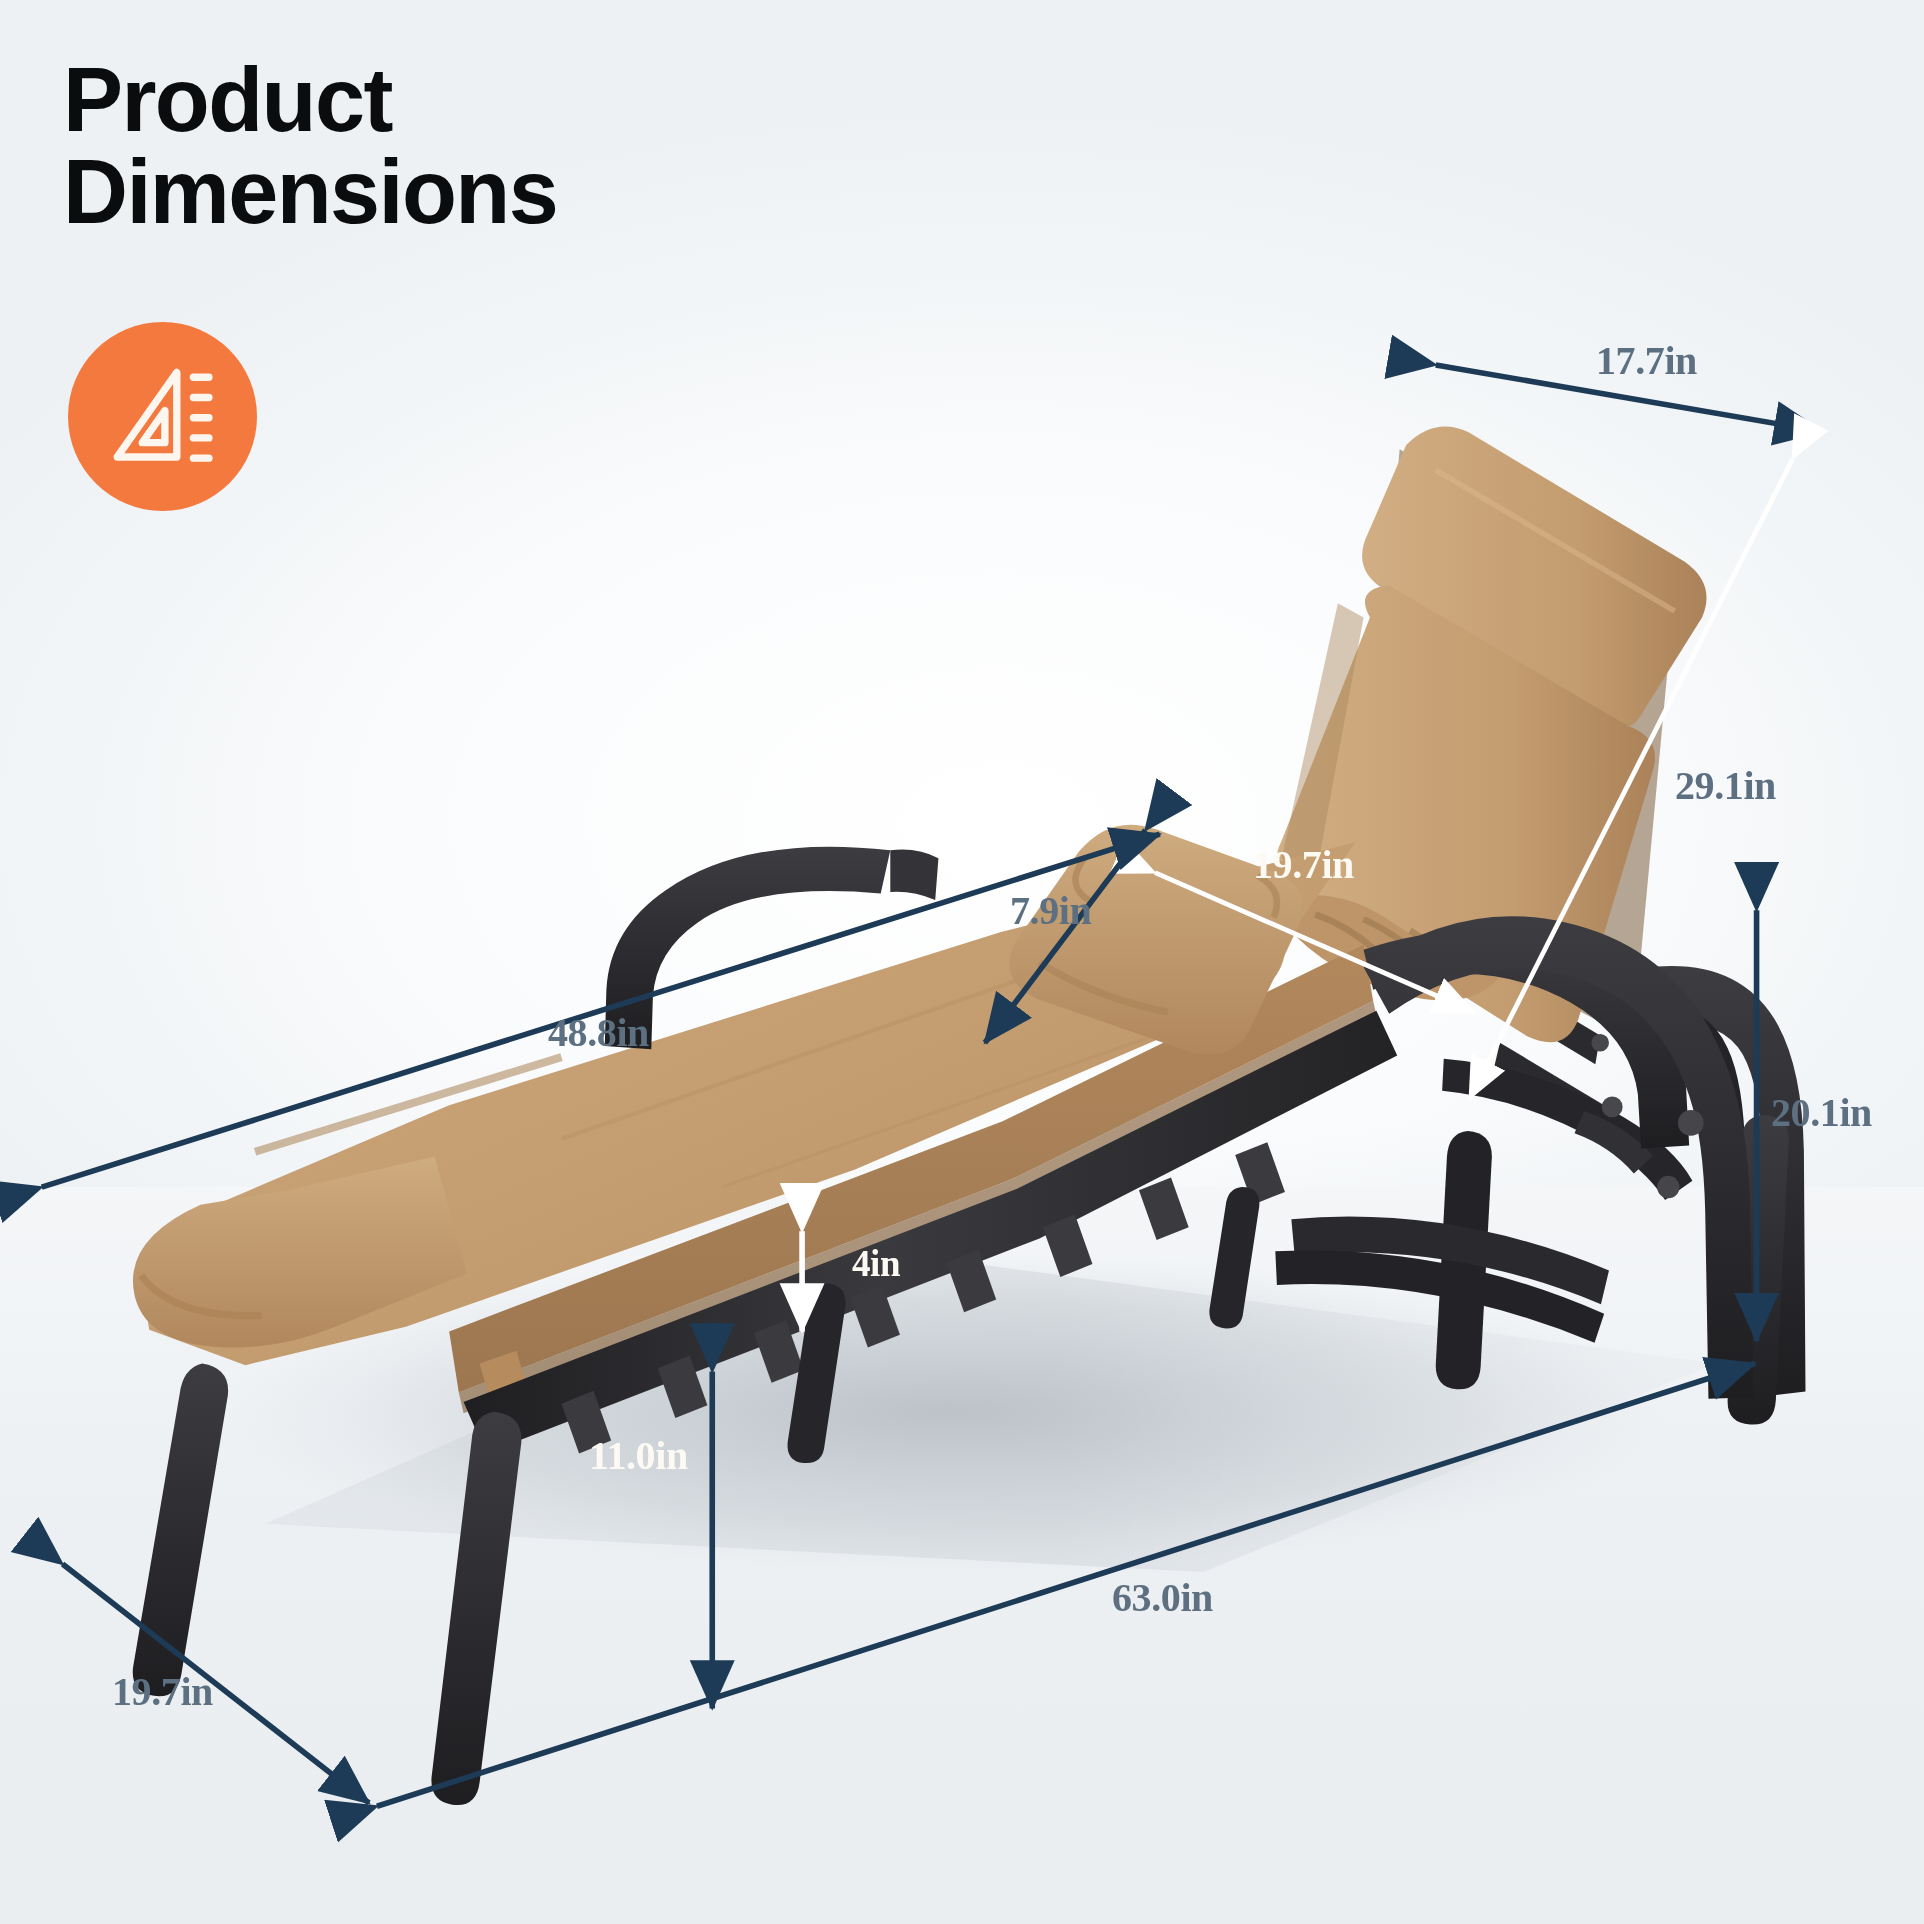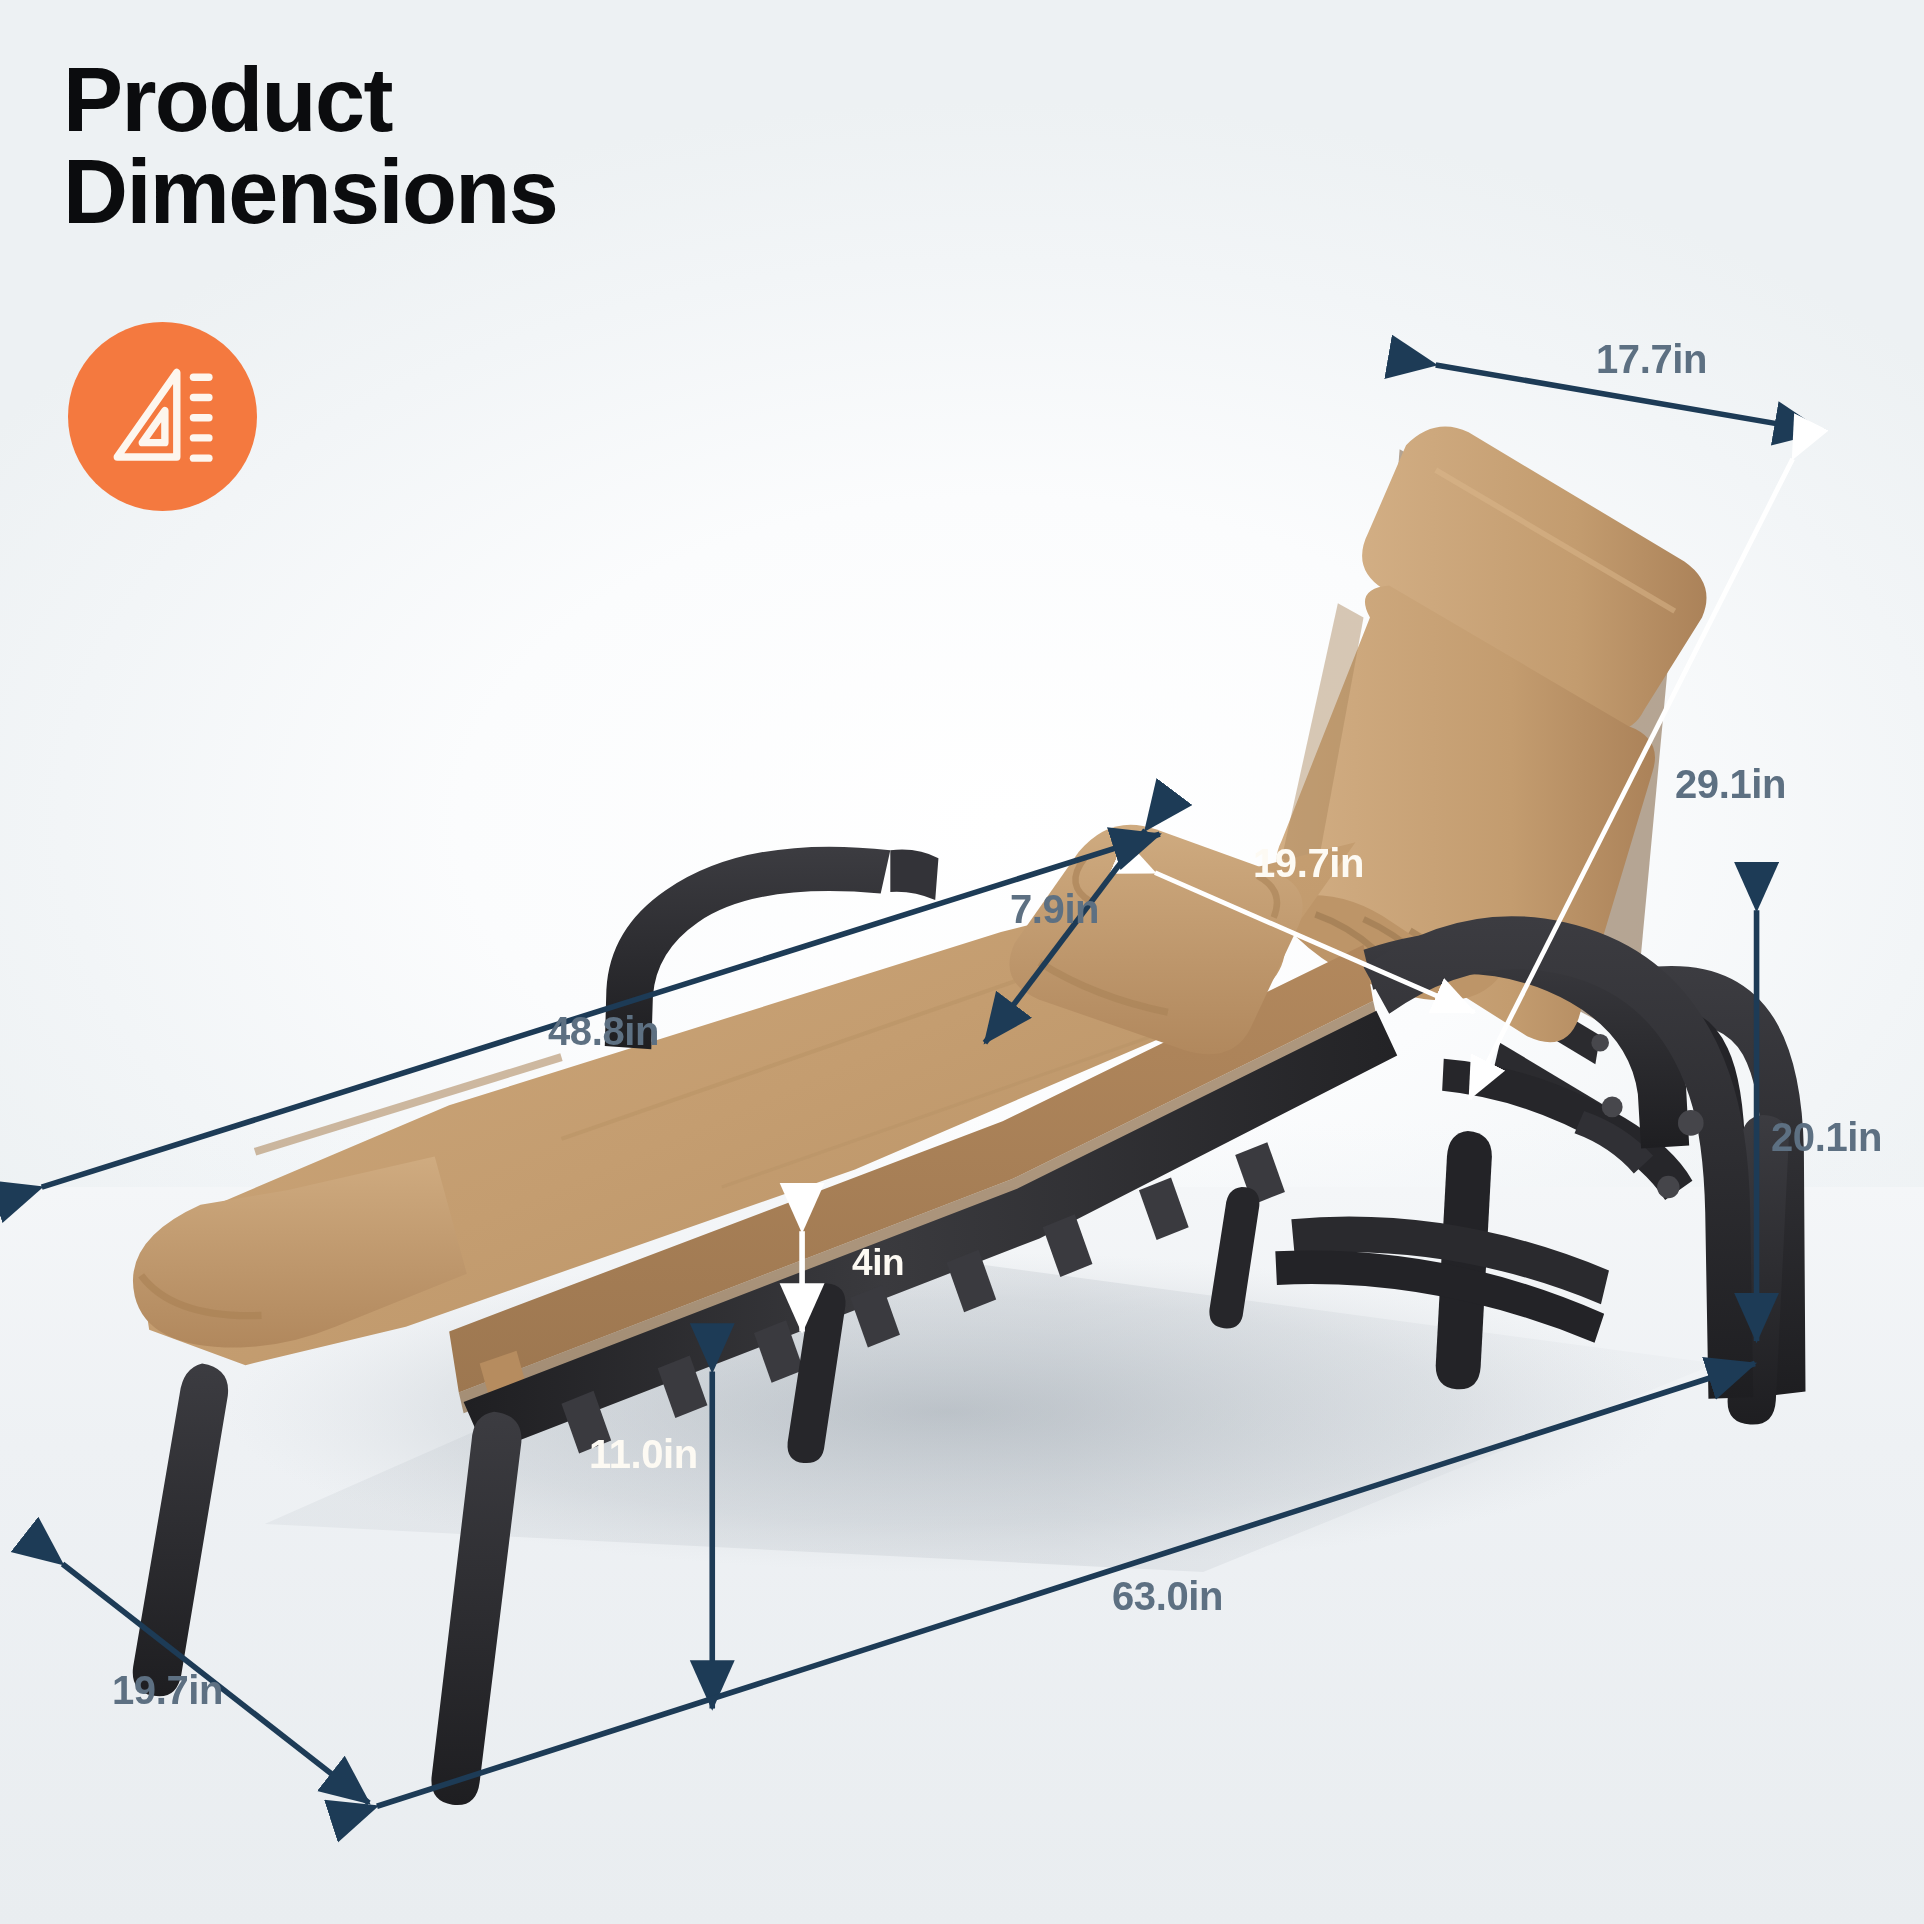--- a/index.html
+++ b/index.html
@@ -37,20 +37,21 @@
     position:absolute;left:68px;top:322px;width:189px;height:189px;
     border-radius:50%;
     display:flex;align-items:center;justify-content:center;
   }
   
   .dim{
     position:absolute;
     font-size:40px;font-weight:600;
     white-space:nowrap;
     letter-spacing:-0.4px;
+    font-family:Liberation Serif, serif;
   }
   .dim.slate{color:#5d7082;}
   .dim.white{color:#fdfaf3;}
   .dim.small{font-size:37px;}
   svg.overlay{position:absolute;left:0;top:0;width:1925px;height:1925px;pointer-events:none;}
   svg.art{position:absolute;left:0;top:0;width:1925px;height:1925px;}
 </style>
 </head>
 <body>
 
@@ -319,20 +320,20 @@
   <div class="dim white" style="left:1253px;top:841px;">19.7in</div>
 
   <div class="dim slate" style="left:988px;top:887px;margin-left:22px;">7.9in</div>
 
   <div class="dim slate" style="left:548px;top:1009px;">48.8in</div>
 
   <div class="dim white small" style="left:852px;top:1242px;">4in</div>
 
   <div class="dim white" style="left:589px;top:1432px;">11.0in</div>
 
-  <div class="dim slate" style="left:1771px;top:1115px;">20.1in</div>
+  <div class="dim slate" style="left:1771px;top:1089px;">20.1in</div>
 
   <div class="dim slate" style="left:1112px;top:1574px;">63.0in</div>
 
   <div class="dim slate" style="left:112px;top:1668px;">19.7in</div>
 
 </div>
 
 
 </body></html>

